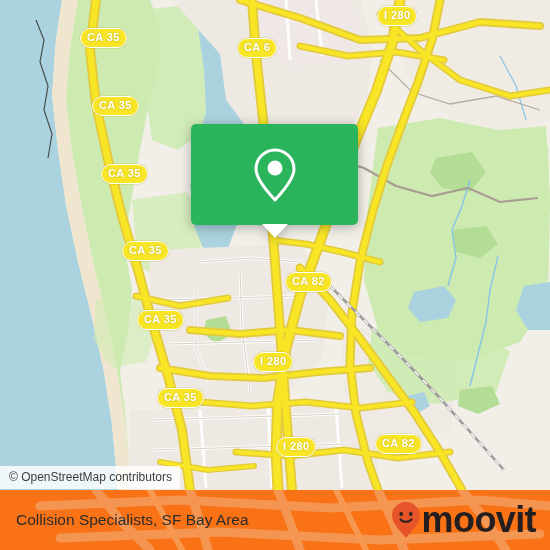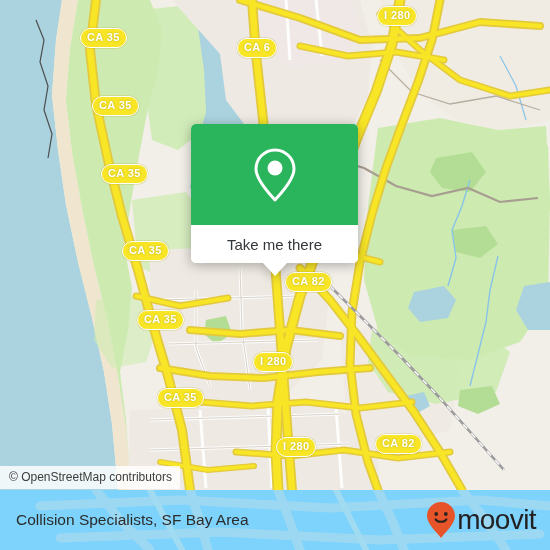--- a/index.html
+++ b/index.html
@@ -96,41 +96,41 @@
     line-height: 1;
     padding: 5px 8px 6px 9px;
     white-space: nowrap;
   }
 
   
   #footer {
     position: absolute;
     left: 0; top: 490px;
     width: 550px; height: 60px;
-    background: #7dd3fc;
+    background: #f97316;
     overflow: hidden;
   }
   #footer-bg { position: absolute; left: 0; top: -490px; opacity: .30; }
   #footer-inner {
     position: relative;
     width: 100%; height: 100%;
     display: flex;
     align-items: center;
     justify-content: space-between;
     padding: 0 14px 0 16px;
   }
   #place-title {
     font-size: 15.5px;
     color: #2b2b2b;
     white-space: nowrap;
   }
   #brand { display: flex; align-items: center; gap: 1px; }
   #brand-word {
-    font-size: 28px;
-    font-weight: normal;
+    font-size: 36px;
+    font-weight: bold;
     color: #231f20;
     letter-spacing: -.6px;
     line-height: 1;
   }
 </style>
 </head>
 <body>
 
 <div id="screen">
 
@@ -297,21 +297,20 @@
 
     <div id="callout">
       <div id="callout-body">
         <div id="callout-head">
           <svg width="46" height="56" viewBox="0 0 46 56">
             <path d="M23 3 C12.5 3 4 11.5 4 22 C4 33 18 47.5 23 53
                      C28 47.5 42 33 42 22 C42 11.5 33.5 3 23 3 Z" fill="none" stroke="#ffffff" stroke-width="3" stroke-linejoin="round"></path>
             <circle cx="23" cy="21" r="7.5" fill="#ffffff"></circle>
           </svg>
         </div>
-        <div id="callout-action">Take me there</div>
       </div>
       <div id="callout-tail"></div>
     </div>
 
     <div id="osm-attrib">© OpenStreetMap contributors</div>
   </div>
 
   <div id="footer">
     <svg id="footer-bg" width="550" height="550" viewBox="0 0 550 550">
       <g fill="none" stroke="#e9e5dc" stroke-width="9" stroke-linecap="round">

